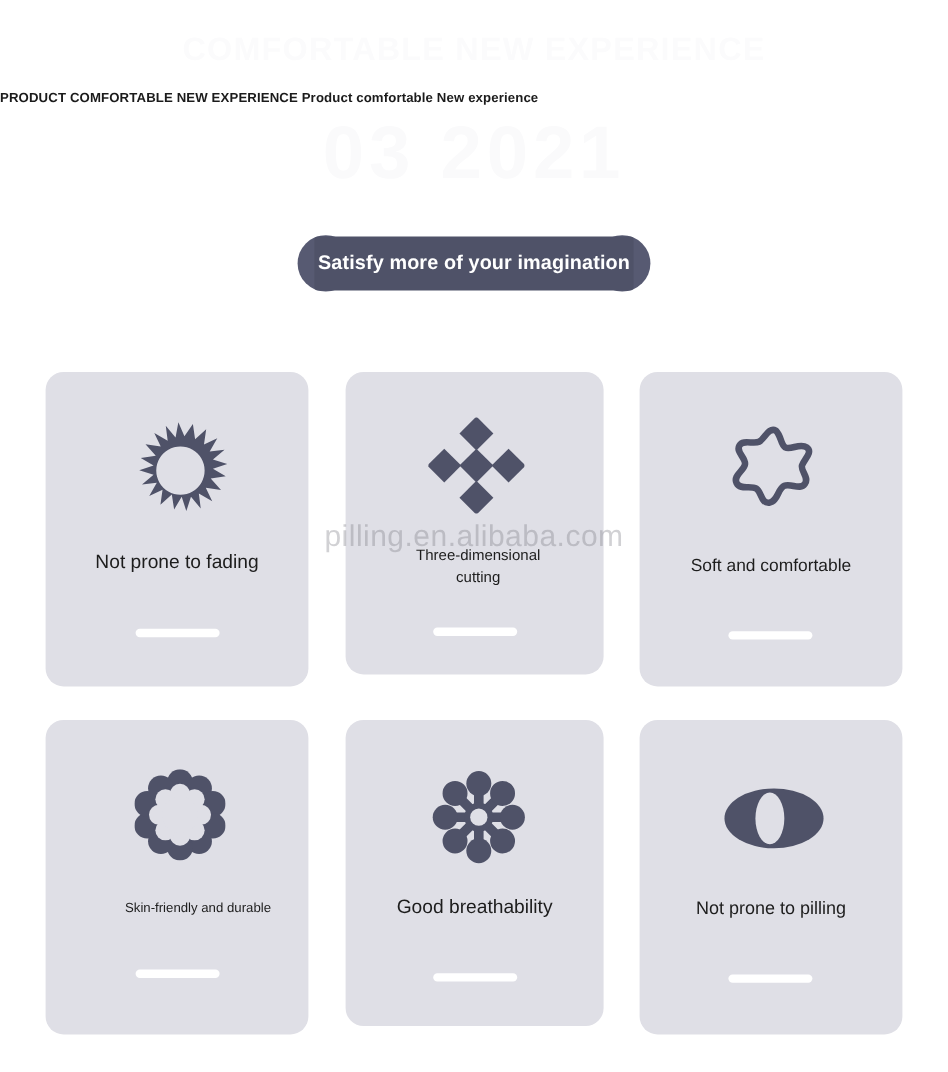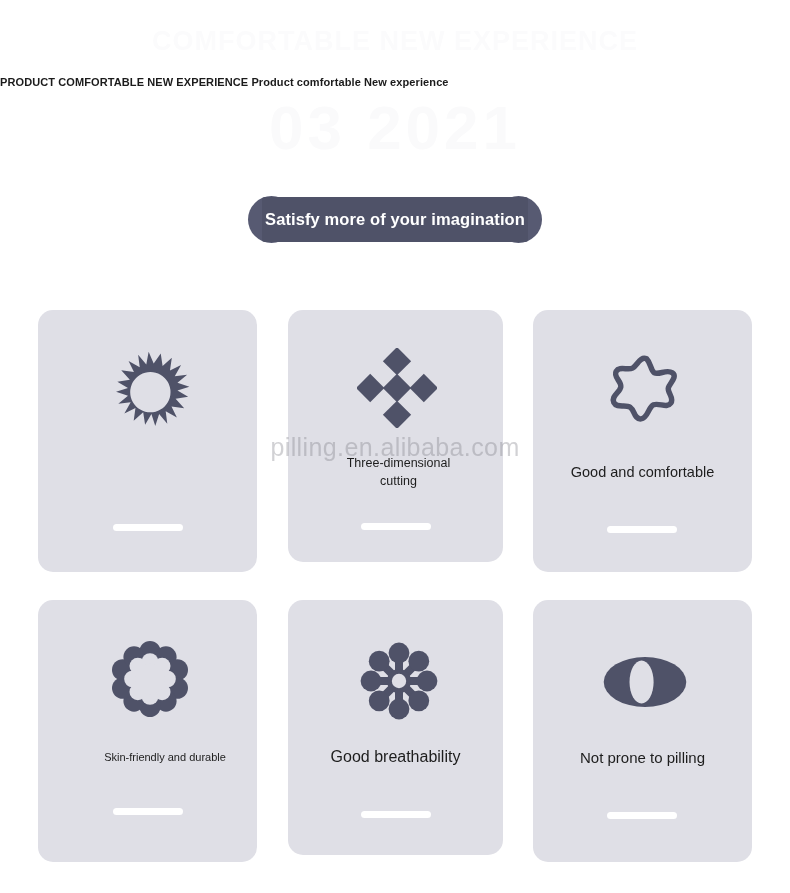--- a/index.html
+++ b/index.html
@@ -319,23 +319,24 @@
     </svg>
   </div>
 
   <div class="icon-abs ic6">
     <svg width="86" height="64" viewBox="0 0 100 74">
       <ellipse cx="50" cy="37" rx="48" ry="29" fill="#4f5268"></ellipse>
       <ellipse cx="46" cy="37" rx="14" ry="25" fill="#dfdfe6"></ellipse>
     </svg>
   </div>
 
+  <div class="lab lab1">Not prone to fading</div>
   <div class="lab lab2">Three-dimensional
 cutting</div>
-  <div class="lab lab3">Good and comfortable</div>
+  <div class="lab lab3">Soft and comfortable</div>
   <div class="lab lab4">Skin-friendly and durable</div>
   <div class="lab lab6">Not prone to pilling</div>
   <div class="lab lab5">Good breathability</div>
 
   <div class="ul ul1"></div>
   <div class="ul ul2"></div>
   <div class="ul ul3"></div>
   <div class="ul ul4"></div>
   <div class="ul ul5"></div>
   <div class="ul ul6"></div>

